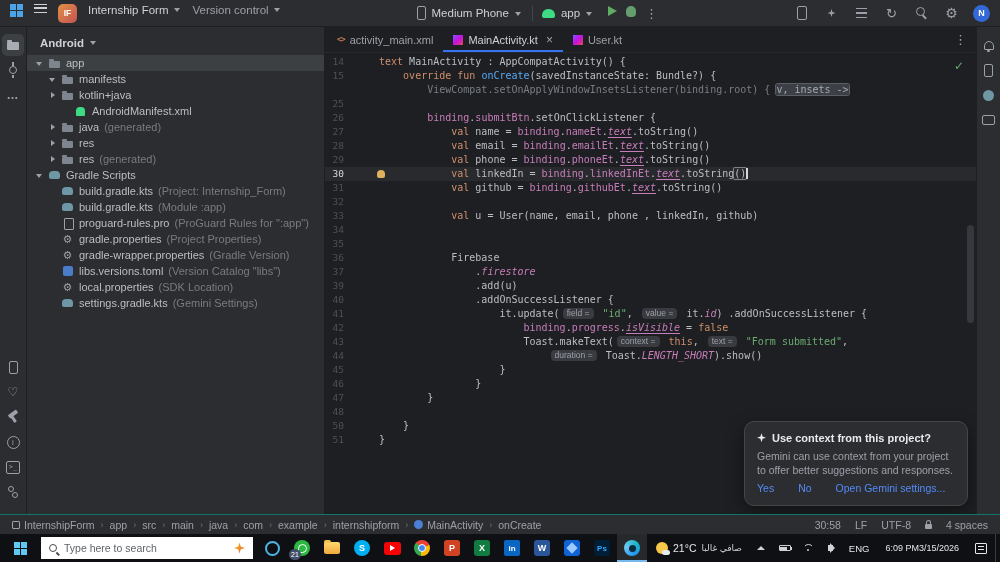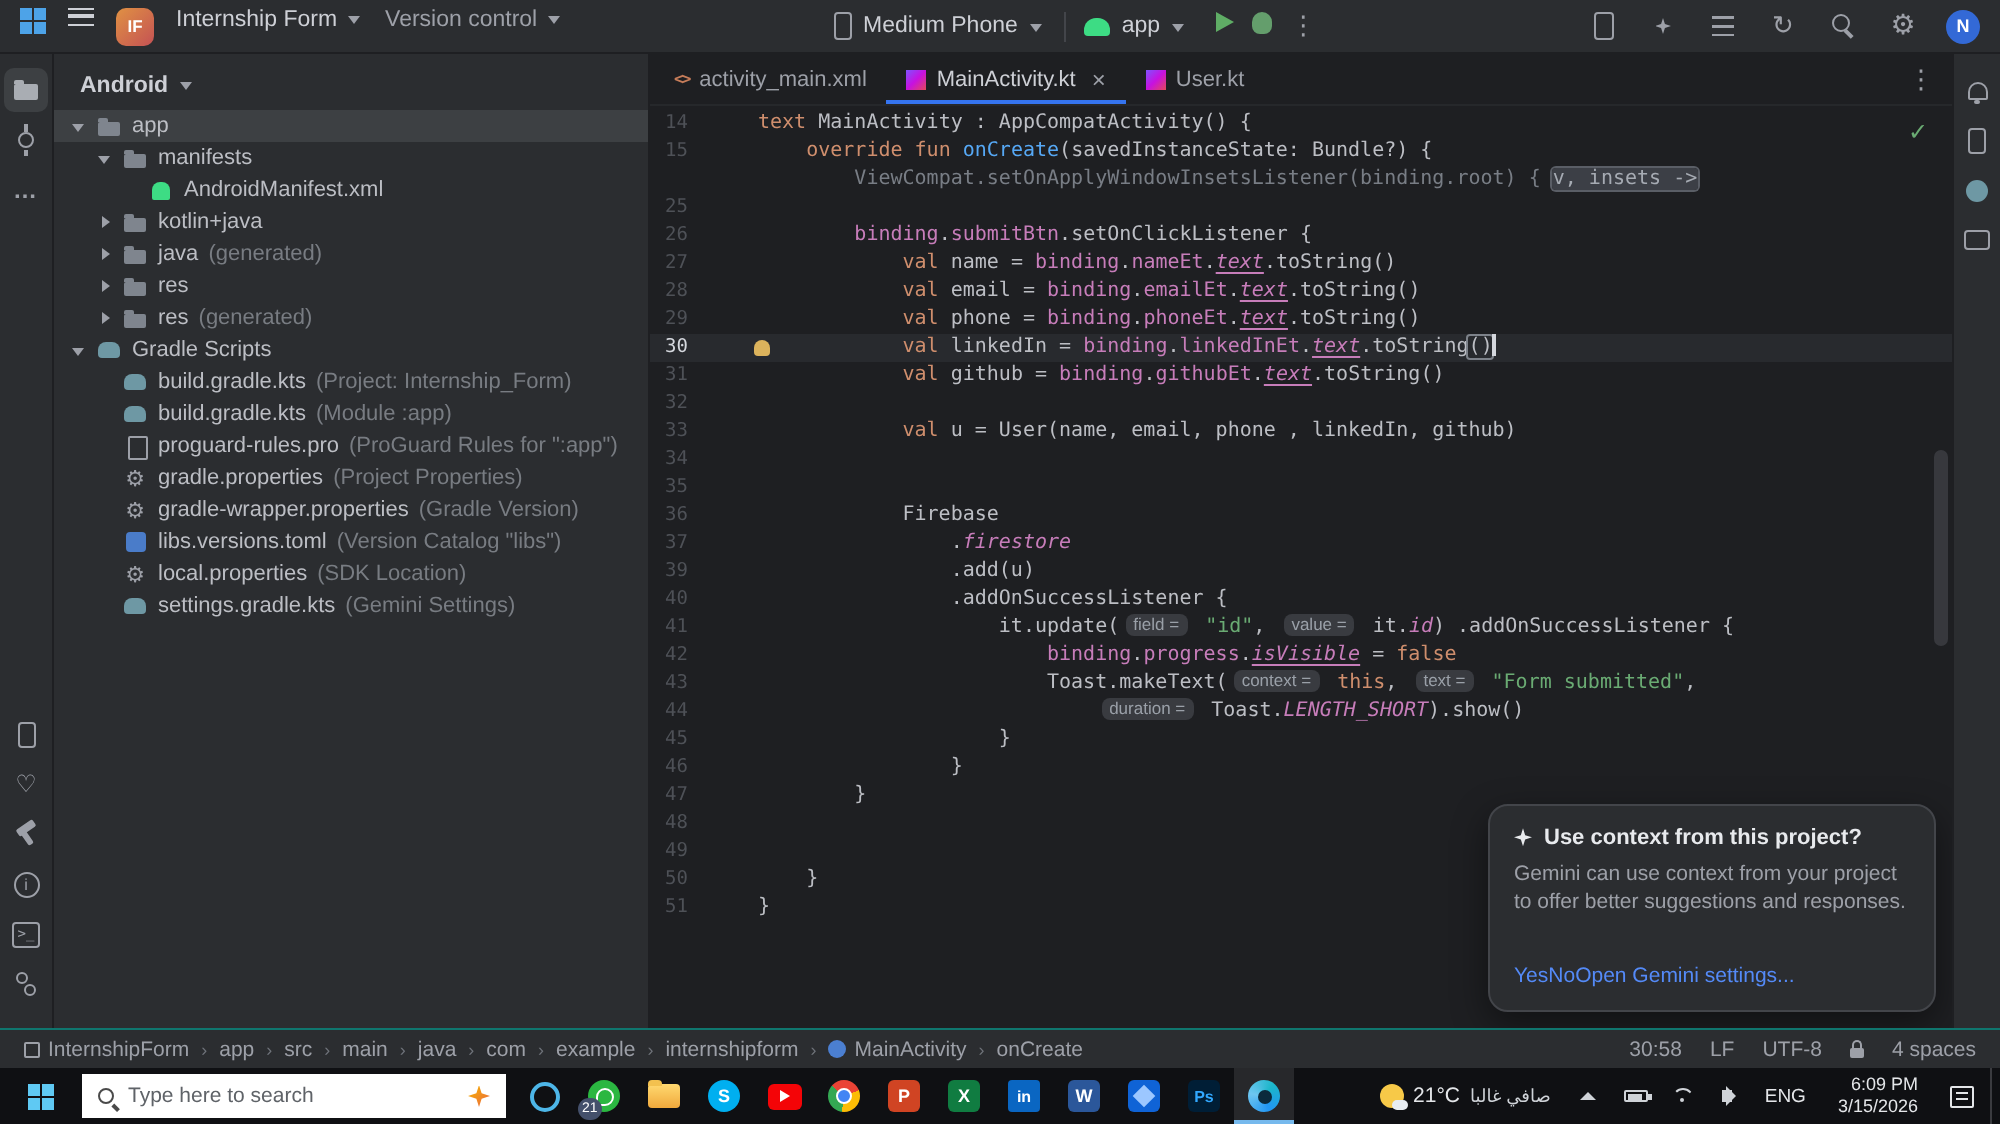--- a/index.html
+++ b/index.html
@@ -113,21 +113,21 @@
 .bulb{position:absolute;left:6px;top:3px;width:8px;height:8px;background:#dcb35c;border-radius:50% 50% 2px 2px}
 .okmark{position:absolute;top:6px;right:12px;color:#6aab73;font-size:12px;font-family:"DejaVu Sans",sans-serif}
 .vscroll{position:absolute;right:2px;top:172px;width:7px;height:98px;background:#45474d;border-radius:4px;opacity:.65}
 
 
 .gemini{position:absolute;right:8px;bottom:8px;width:224px;background:#2b2d30;border:1px solid #43454a;border-radius:10px;padding:9px 12px 10px;box-shadow:0 6px 18px rgba(0,0,0,.45);font-family:"Liberation Sans",sans-serif}
 .gem-head{display:flex;align-items:center;gap:6px;margin-bottom:4px}
 .gem-star{width:9px;height:9px;background:#e8eaed;clip-path:polygon(50% 0,62% 38%,100% 50%,62% 62%,50% 100%,38% 62%,0 50%,38% 38%);flex:none}
 .gem-title{color:#e8eaed;font-size:11px;font-weight:bold}
 .gem-body{color:#9da0a8;font-size:10.5px;line-height:1.35}
-.gem-actions{display:flex;gap:0;margin-top:23px}
+.gem-actions{display:flex;gap:24px;margin-top:4px}
 .gem-link{color:#548af7;font-size:10.5px}
 
 
 .statusbar{height:20px;flex:none;background:#2b2d30;border-top:1px solid #0f766e;display:flex;align-items:center;padding:0 12px;font-size:10.5px;color:#9da0a8}
 .bc{display:flex;align-items:center;gap:6px;white-space:nowrap;overflow:hidden}
 .bci{display:flex;align-items:center;gap:4px}
 .sep{color:#6f737a;font-size:9px}
 .bc-proj{width:8px;height:8px;border:1.2px solid #9da0a8;border-radius:1px;display:inline-block}
 .bc-class{width:9px;height:9px;border-radius:50%;background:#4b7fd1;display:inline-block}
 .sright{margin-left:auto;display:flex;align-items:center;gap:14px;flex:none}
@@ -178,21 +178,21 @@
 .chevup::before{content:"";position:absolute;left:0;top:2px;border-left:4px solid transparent;border-right:4px solid transparent;border-bottom:4px solid #cfd3d8}
 .batt{width:12px;height:6px;border:1px solid #cfd3d8;border-radius:1px;position:relative;margin:0 6px}
 .batt::before{content:"";position:absolute;left:.5px;top:.5px;bottom:.5px;width:7px;background:#cfd3d8}
 .batt::after{content:"";position:absolute;right:-2.5px;top:1px;width:1.5px;height:3px;background:#cfd3d8}
 .wifi{width:11px;height:8px;margin:0 6px;position:relative}
 .wifi::before{content:"";position:absolute;left:0;top:0;width:9px;height:9px;border:1.5px solid #cfd3d8;border-radius:50%;clip-path:polygon(0 0,100% 0,50% 55%)}
 .wifi::after{content:"";position:absolute;left:4px;top:5px;width:2px;height:2px;background:#cfd3d8;border-radius:50%}
 .vol{width:5px;height:6px;background:#cfd3d8;position:relative;margin:0 8px}
 .vol::before{content:"";position:absolute;left:2px;top:-2px;border-left:5px solid #cfd3d8;border-top:5px solid transparent;border-bottom:5px solid transparent}
 .lang{font-size:9.5px;margin:0 8px}
-.clock{display:flex;flex-direction:column;align-items:flex-end;font-size:9px;line-height:1.2;margin:0 8px}
+.clock{display:flex;flex-direction:row;align-items:flex-end;font-size:9px;line-height:1.2;margin:0 8px}
 .actionc{width:12px;height:11px;border:1.2px solid #e4e6e9;border-radius:1px;position:relative;margin:0 8px}
 .actionc::after{content:"";position:absolute;left:2px;top:2.5px;right:2px;height:1px;background:#e4e6e9;box-shadow:0 3px 0 #e4e6e9}
 .showdesk{width:5px;height:28px;border-left:1px solid #3a3b3f}
 </style>
 </head>
 <body>
 
 <div class="app">
 
   <div class="titlebar">
@@ -285,29 +285,29 @@
           <div class="trow sel" style="padding-left: 8px;">
             <span class="chev d"></span>
             <span class="ti ti-folder"></span>
             <span class="tlabel">app</span>
           </div>
           <div class="trow" style="padding-left: 21px;">
             <span class="chev d"></span>
             <span class="ti ti-folder"></span>
             <span class="tlabel">manifests</span>
           </div>
-          <div class="trow" style="padding-left: 34px;">
-            <span class="chev n"></span>
-            <span class="ti ti-android"></span>
-            <span class="tlabel">AndroidManifest.xml</span>
-          </div>
           <div class="trow" style="padding-left: 21px;">
             <span class="chev r"></span>
             <span class="ti ti-folder"></span>
             <span class="tlabel">kotlin+java</span>
+          </div>
+          <div class="trow" style="padding-left: 34px;">
+            <span class="chev n"></span>
+            <span class="ti ti-android"></span>
+            <span class="tlabel">AndroidManifest.xml</span>
           </div>
           <div class="trow" style="padding-left: 21px;">
             <span class="chev r"></span>
             <span class="ti ti-folder"></span>
             <span class="tlabel">java</span>
             <span class="note">(generated)</span>
           </div>
           <div class="trow" style="padding-left: 21px;">
             <span class="chev r"></span>
             <span class="ti ti-folder"></span>
@@ -413,21 +413,20 @@
             <div class="crow"><span class="gut">39</span><span class="ctext"><span class="tk-plain">                .add(u)</span></span></div>
             <div class="crow"><span class="gut">40</span><span class="ctext"><span class="tk-plain">                .addOnSuccessListener {</span></span></div>
             <div class="crow"><span class="gut">41</span><span class="ctext"><span class="tk-plain">                    it.update(</span><span class="tk-hint">field =</span><span class="tk-str"> "id"</span><span class="tk-plain">, </span><span class="tk-hint">value =</span><span class="tk-plain"> it.</span><span class="tk-propi">id</span><span class="tk-plain">) .addOnSuccessListener {</span></span></div>
             <div class="crow"><span class="gut">42</span><span class="ctext"><span class="tk-plain">                        </span><span class="tk-prop">binding</span><span class="tk-plain">.</span><span class="tk-prop">progress</span><span class="tk-plain">.</span><span class="tk-propu">isVisible</span><span class="tk-plain"> = </span><span class="tk-kw">false</span></span></div>
             <div class="crow"><span class="gut">43</span><span class="ctext"><span class="tk-plain">                        Toast.makeText(</span><span class="tk-hint">context =</span><span class="tk-plain"> </span><span class="tk-kw">this</span><span class="tk-plain">, </span><span class="tk-hint">text =</span><span class="tk-str"> "Form submitted"</span><span class="tk-plain">,</span></span></div>
             <div class="crow"><span class="gut">44</span><span class="ctext"><span class="tk-plain">                            </span><span class="tk-hint">duration =</span><span class="tk-plain"> Toast.</span><span class="tk-propi">LENGTH_SHORT</span><span class="tk-plain">).show()</span></span></div>
             <div class="crow"><span class="gut">45</span><span class="ctext"><span class="tk-plain">                    }</span></span></div>
             <div class="crow"><span class="gut">46</span><span class="ctext"><span class="tk-plain">                }</span></span></div>
             <div class="crow"><span class="gut">47</span><span class="ctext"><span class="tk-plain">        }</span></span></div>
             <div class="crow"><span class="gut">48</span><span class="ctext"></span></div>
-            <div class="crow"><span class="gut">49</span><span class="ctext"></span></div>
             <div class="crow"><span class="gut">50</span><span class="ctext"><span class="tk-plain">    }</span></span></div>
             <div class="crow"><span class="gut">51</span><span class="ctext"><span class="tk-plain">}</span></span></div>
           </div>
         <span class="okmark">✓</span>
         <div class="vscroll"></div>
         <div class="gemini">
           <div class="gem-head">
             <span class="gem-star"></span>
             <span class="gem-title">Use context from this project?</span>
           </div>

